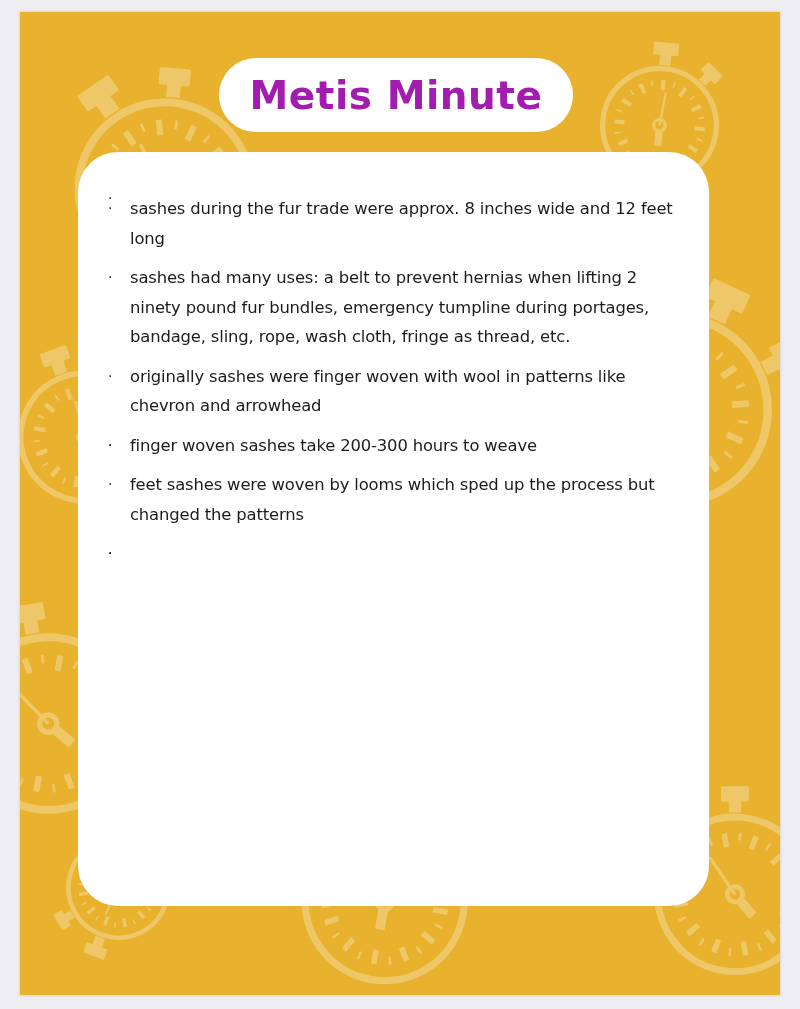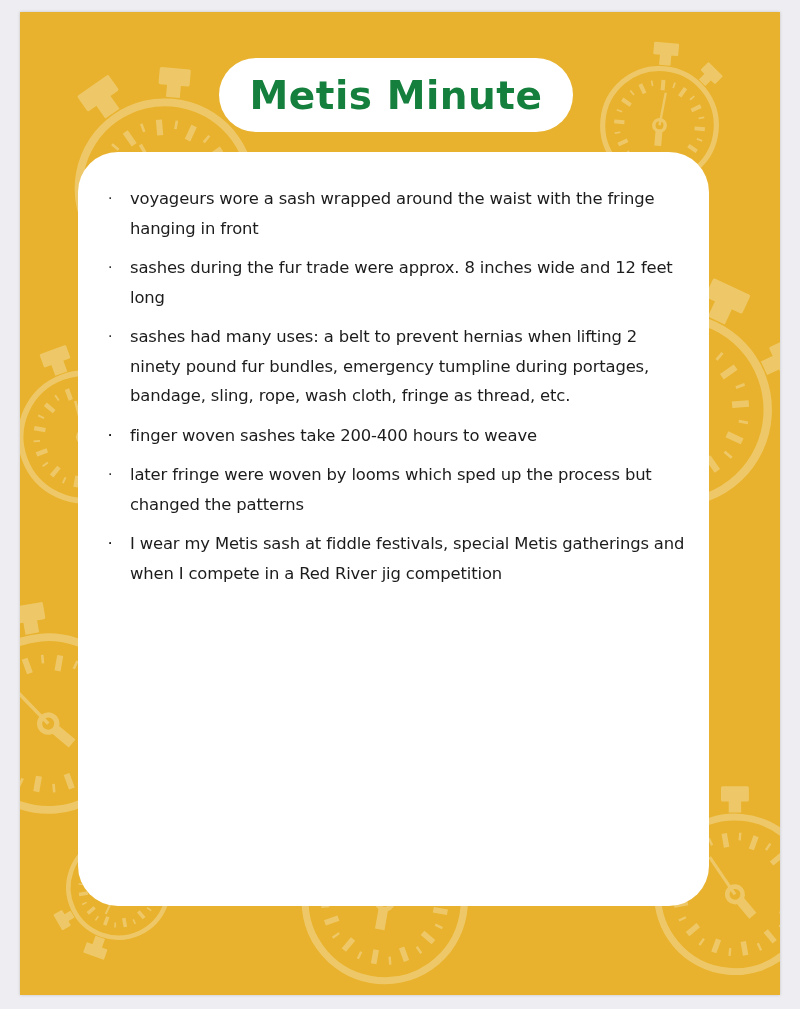--- a/index.html
+++ b/index.html
@@ -31,21 +31,21 @@
       background: #ffffff;
       border-radius: 37px;
       display: flex; align-items: center; justify-content: center;
       z-index: 2;
     }
     .title-pill h1 {
       margin: 0;
       font-family: "DejaVu Sans", sans-serif;
       font-weight: bold;
       font-size: 39px;
-      color: #15803d;
+      color: #a21caf;
       letter-spacing: 0.5px;
     }
     .card {
       position: absolute;
       left: 58px; top: 140px;
       width: 631px; height: 754px;
       background: #ffffff;
       border-radius: 40px;
       z-index: 2;
     }
@@ -174,46 +174,45 @@
   </div>
 
   <div class="title-pill">
     <h1>Metis Minute</h1>
   </div>
 
   <div class="card">
     <ul class="facts">
       <li class="fact">
         <span class="bullet">·</span>
-        <span>voyageurs wore a sash wrapped around the waist with the fringe hanging in front</span>
       </li>
       <li class="fact">
         <span class="bullet">·</span>
         <span>sashes during the fur trade were approx. 8 inches wide and 12 feet long</span>
       </li>
       <li class="fact">
         <span class="bullet">·</span>
         <span>sashes had many uses: a belt to prevent hernias when lifting 2 ninety pound fur bundles, emergency tumpline during portages, bandage, sling, rope, wash cloth, fringe as thread, etc.</span>
       </li>
       <li class="fact">
         <span class="bullet">·</span>
-      </li>
-      <li class="fact">
-        <span class="bullet">·</span>
-      </li>
-      <li class="fact">
-        <span class="bullet">·</span>
-        <span>finger woven sashes take 200-400 hours to weave</span>
-      </li>
-      <li class="fact">
-        <span class="bullet">·</span>
-        <span>later fringe were woven by looms which sped up the process but changed the patterns</span>
-      </li>
-      <li class="fact">
-        <span class="bullet">·</span>
-      </li>
-      <li class="fact">
-        <span class="bullet">·</span>
-        <span>I wear my Metis sash at fiddle festivals, special Metis gatherings and when I compete in a Red River jig competition</span>
+        <span>originally sashes were finger woven with wool in patterns like chevron and arrowhead</span>
+      </li>
+      <li class="fact">
+        <span class="bullet">·</span>
+      </li>
+      <li class="fact">
+        <span class="bullet">·</span>
+        <span>finger woven sashes take 200-300 hours to weave</span>
+      </li>
+      <li class="fact">
+        <span class="bullet">·</span>
+        <span>feet sashes were woven by looms which sped up the process but changed the patterns</span>
+      </li>
+      <li class="fact">
+        <span class="bullet">·</span>
+      </li>
+      <li class="fact">
+        <span class="bullet">·</span>
       </li>
     </ul>
   </div>
 </div>
 
 </body></html>

